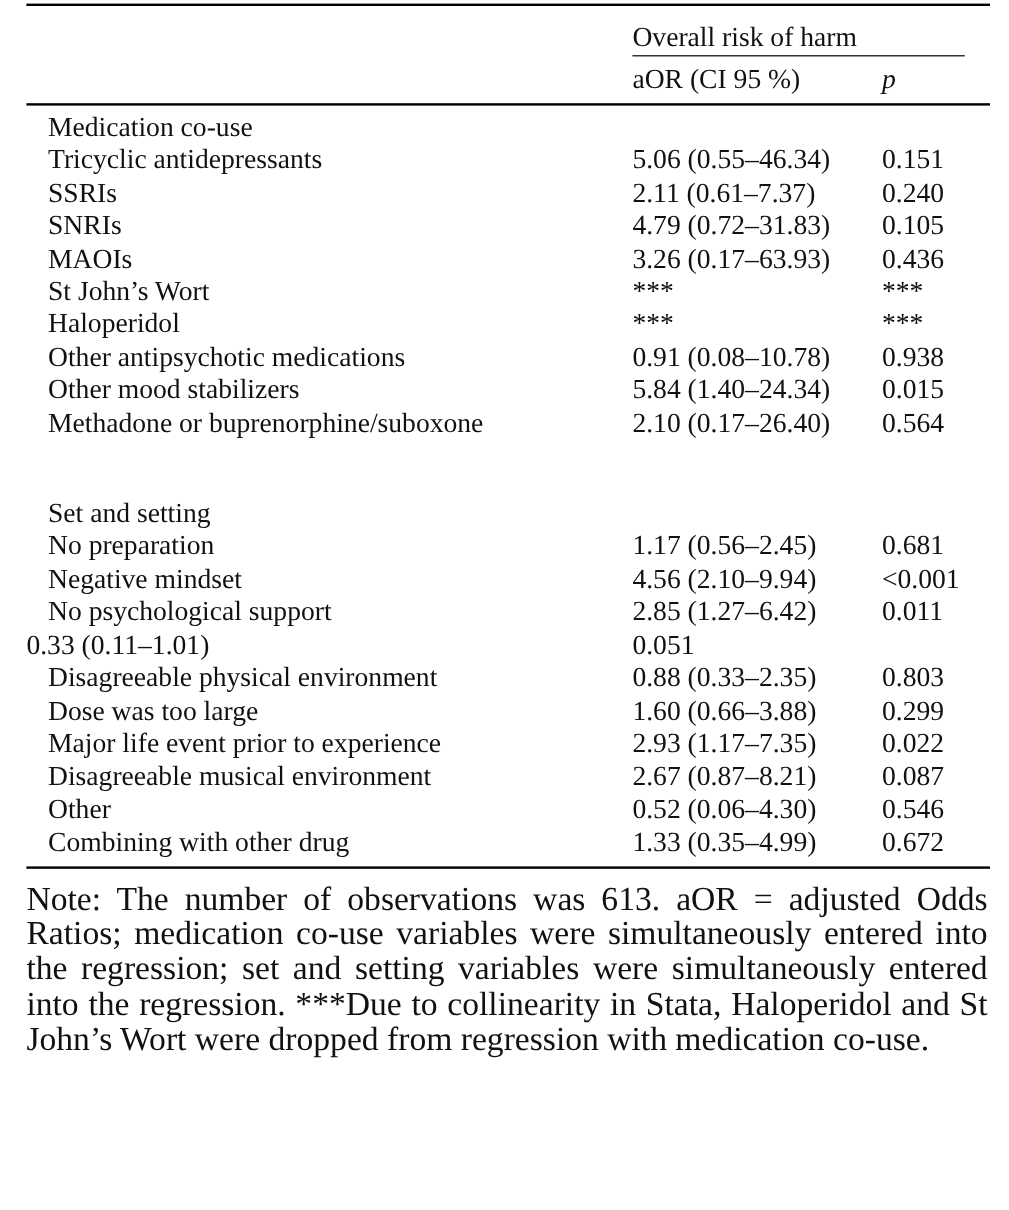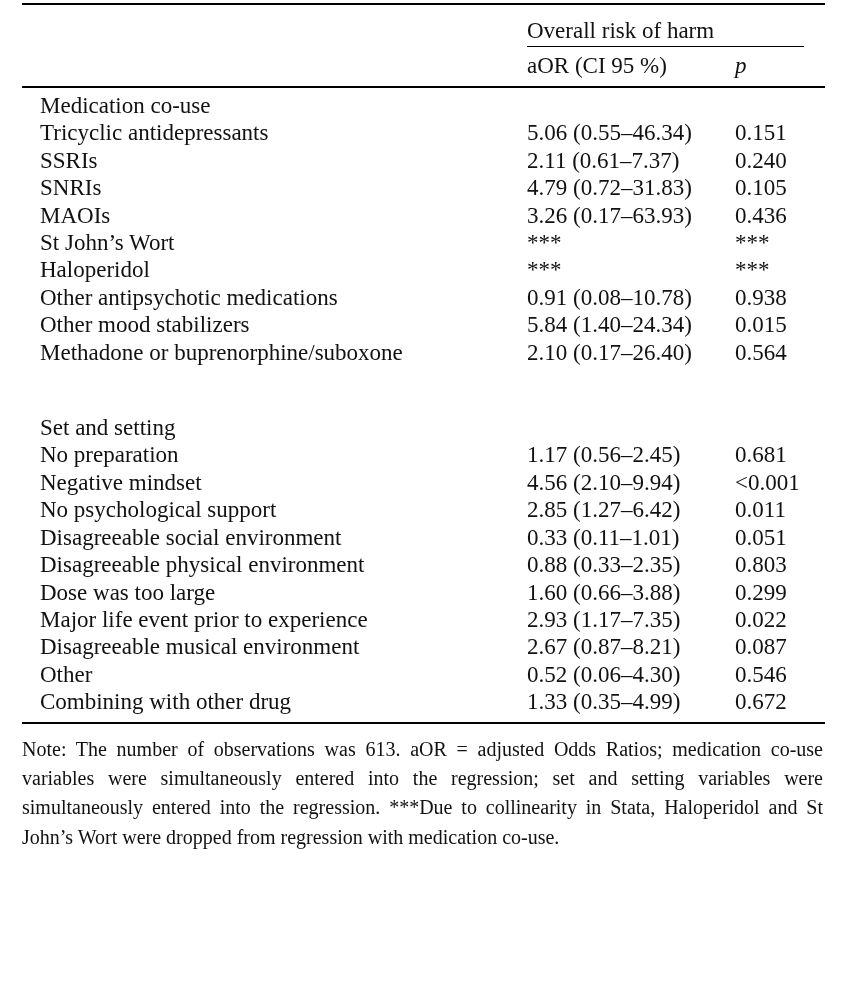--- a/index.html
+++ b/index.html
@@ -58,21 +58,21 @@
   .cell-label.hang {
     padding-left: 35px;
     text-indent: -17px;
   }
   .section-spacer {
     height: 48px;
   }
   .note {
     margin: 11px 0 0 0;
     width: 801px;
-    font-size: 20px;
+    font-size: 28px;
     line-height: 29.4px;
     text-align: justify;
   }
 </style>
 </head>
 <body>
 
 <div class="page">
   <div class="tbl">
     <div class="tbl-head">
@@ -151,21 +151,20 @@
           <div class="cell cell-label">Negative mindset</div>
           <div class="cell cell-aor">4.56 (2.10–9.94)</div>
           <div class="cell cell-p">&lt;0.001</div>
         </div>
         <div class="row">
           <div class="cell cell-label">No psychological support</div>
           <div class="cell cell-aor">2.85 (1.27–6.42)</div>
           <div class="cell cell-p">0.011</div>
         </div>
         <div class="row">
-          <div class="cell cell-label">Disagreeable social environment</div>
           <div class="cell cell-aor">0.33 (0.11–1.01)</div>
           <div class="cell cell-p">0.051</div>
         </div>
         <div class="row">
           <div class="cell cell-label">Disagreeable physical environment</div>
           <div class="cell cell-aor">0.88 (0.33–2.35)</div>
           <div class="cell cell-p">0.803</div>
         </div>
         <div class="row">
           <div class="cell cell-label">Dose was too large</div>

